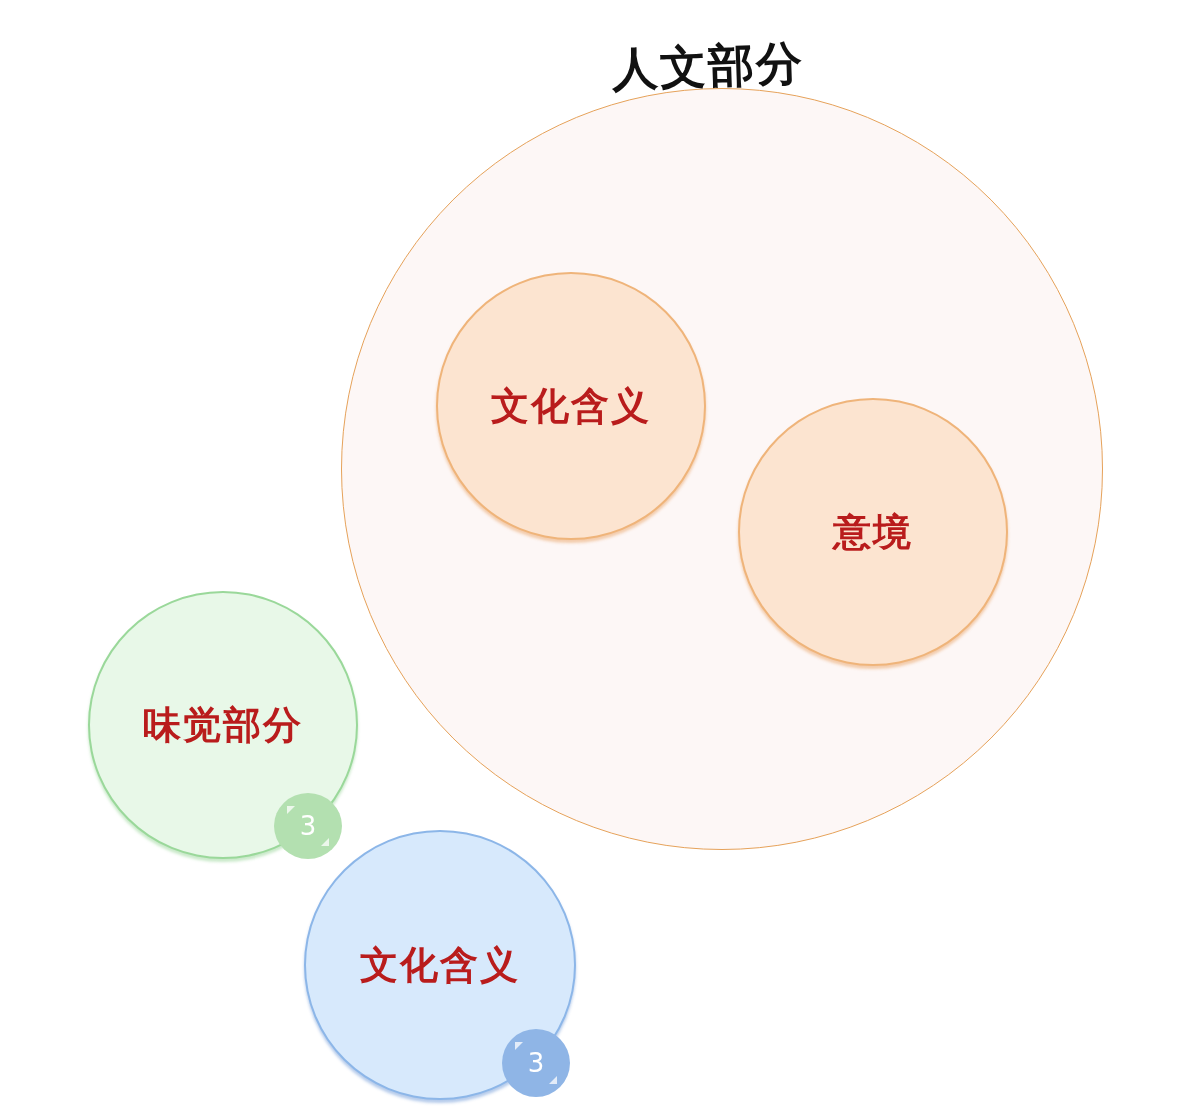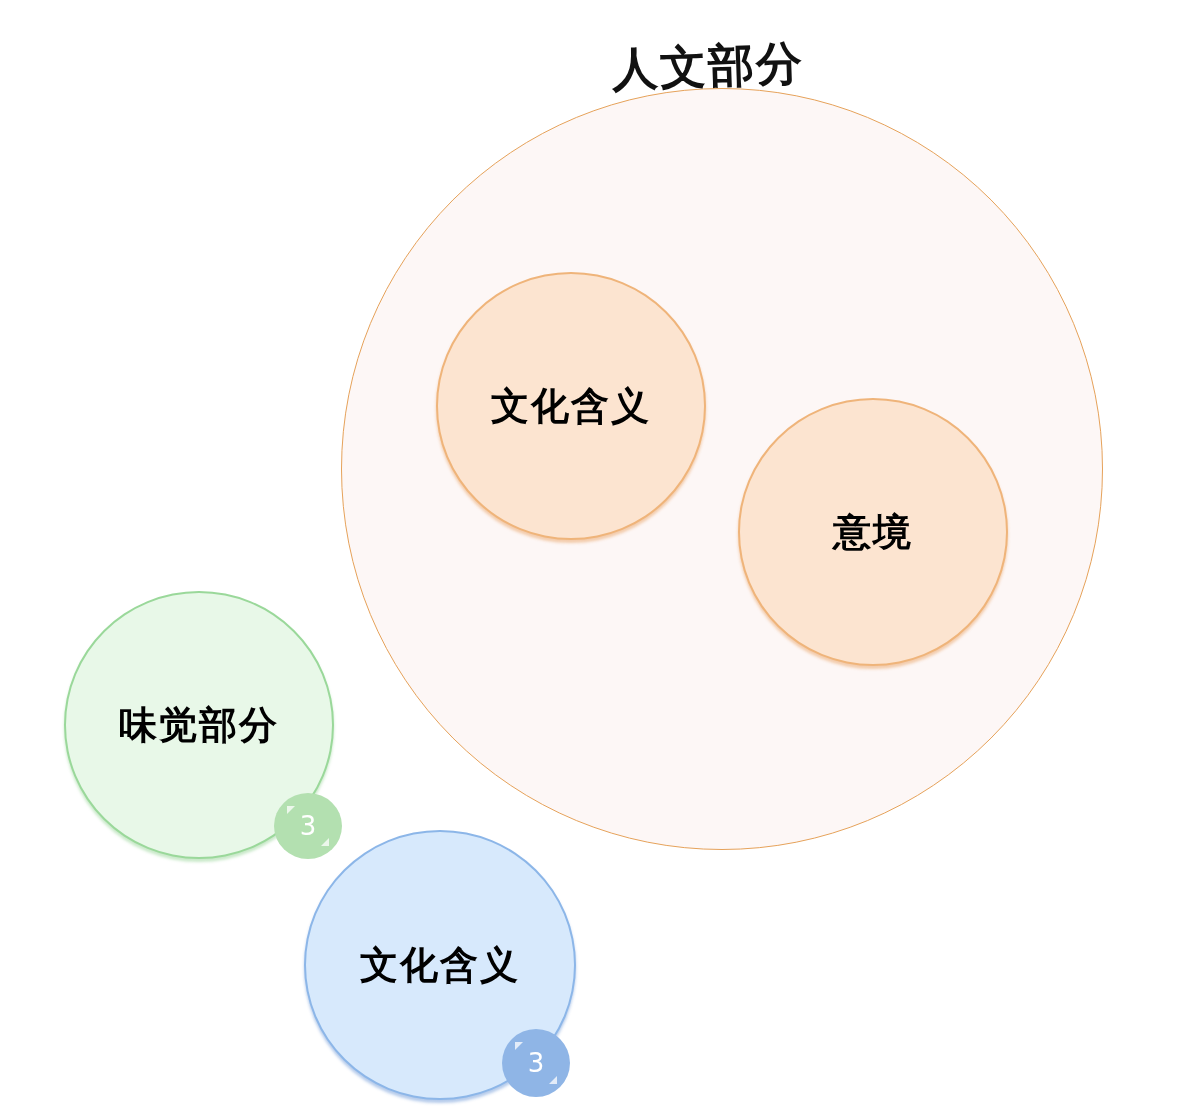--- a/index.html
+++ b/index.html
@@ -7,21 +7,21 @@
     width: 1188px; height: 1118px; position: relative; overflow: hidden;
     background: #ffffff;
     font-family: "DejaVu Sans", sans-serif;
   }
   .circle {
     position: absolute; border-radius: 50%;
     display: flex; align-items: center; justify-content: center;
     box-sizing: border-box;
   }
   .label {
-    font-weight: bold; color: #000000; letter-spacing: 2px;
+    font-weight: bold; color: #b91c1c; letter-spacing: 2px;
     font-family: "DejaVu Serif", serif;
   }
   #outer {
     left: 341px; top: 88px; width: 762px; height: 762px;
     background: #fdf7f6;
     border: 1.5px solid #e6a25a;
   }
   #title {
     position: absolute; left: 612px; top: 36px;
     font-size: 46px; font-weight: bold; color: #111;
@@ -35,21 +35,21 @@
     box-shadow: 0 3px 3px rgba(230,150,80,0.45);
   }
   #c-yijing {
     left: 738px; top: 398px; width: 270px; height: 268px;
     background: #fce4d0;
     border: 2px solid #efb47a;
     box-shadow: 0 3px 3px rgba(230,150,80,0.45);
     text-align: center;
   }
   #c-taste {
-    left: 64px; top: 591px; width: 270px; height: 268px;
+    left: 88px; top: 591px; width: 270px; height: 268px;
     background: #e8f8e8;
     border: 2px solid #9ad89a;
     box-shadow: 0 3px 3px rgba(120,200,120,0.4);
   }
   #c-form {
     left: 304px; top: 830px; width: 272px; height: 270px;
     background: #d7e9fc;
     border: 2px solid #8cb6e8;
     box-shadow: 0 3px 3px rgba(90,140,210,0.45);
   }

